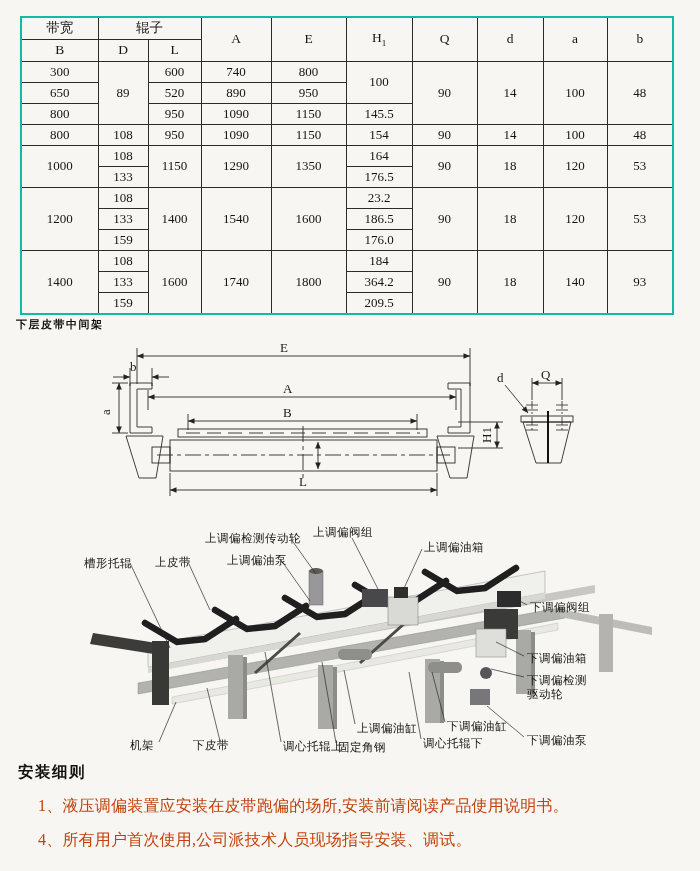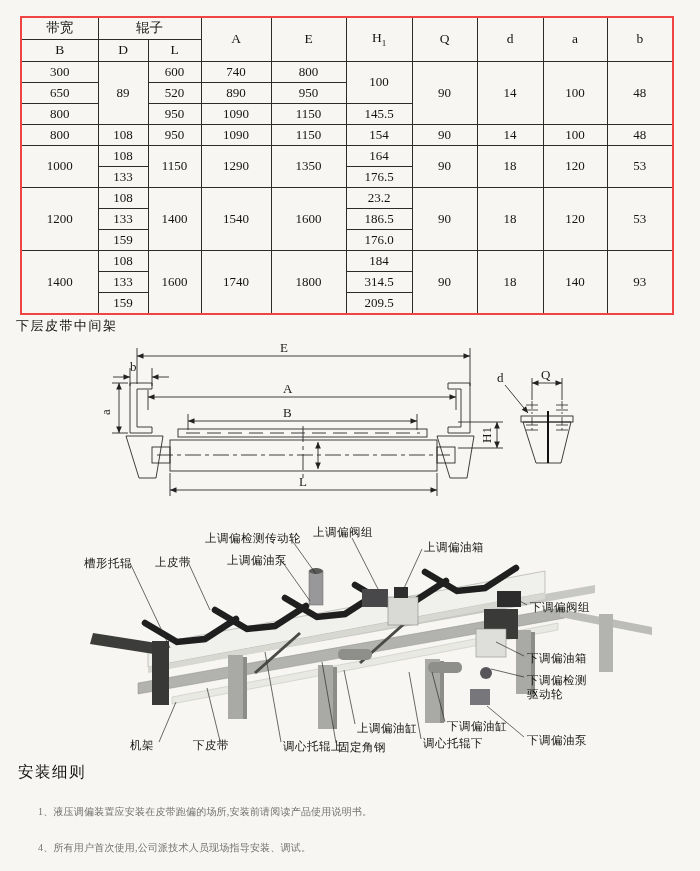--- a/index.html
+++ b/index.html
@@ -5,44 +5,44 @@
   html,body{margin:0;padding:0;}
   body{
     width:700px;height:871px;position:relative;overflow:hidden;
     background:#f7f6f2;color:#1b1b1b;
     font-family:"Liberation Serif","DejaVu Serif",serif;
   }
   
   table.spec{
     position:absolute;left:20px;top:16px;width:654px;
     border-collapse:collapse;table-layout:fixed;
-    border:2px solid #ef4444;
+    border:2px solid #14b8a6;
   }
   .spec th,.spec td{
     border:1px solid #2b2b2b;text-align:center;vertical-align:middle;
     font-weight:normal;font-size:13px;padding:0;height:20px;line-height:1.1;
     color:#141414;
   }
   .spec thead th{height:21px;font-size:13.5px;}
   .spec sub{font-size:9px;}
   
   .sec-title{
     position:absolute;left:16px;top:317px;
-    font-size:13px;font-weight:normal;letter-spacing:1.5px;color:#111;
+    font-size:11px;font-weight:bold;letter-spacing:1.5px;color:#111;
   }
   
   svg.drawing{position:absolute;left:0;top:340px;}
   svg.illu{position:absolute;left:0;top:513px;}
   svg text{font-family:"Liberation Serif","DejaVu Serif",serif;}
   .dimtext{font-size:13px;fill:#1a1a1a;}
   .caltext{font-size:11.5px;fill:#161616;letter-spacing:0.5px;}
   
   .notes{position:absolute;left:18px;top:762px;width:672px;}
-  .notes-title{font-size:15.5px;font-weight:normal;letter-spacing:1.5px;color:#111;}
-  .notes-item{font-size:10px;margin:22px 0 0 20px;letter-spacing:0.2px;color:#737373;}
+  .notes-title{font-size:15.5px;font-weight:bold;letter-spacing:1.5px;color:#111;}
+  .notes-item{font-size:16px;margin:13px 0 0 20px;letter-spacing:0.2px;color:#c2410c;}
 </style>
 </head>
 <body>
 
 <table class="spec">
   <colgroup>
     <col style="width:77px">
       <col style="width:50px">
       <col style="width:53px">
     <col style="width:70px">
@@ -152,21 +152,21 @@
       <td rowspan="3">1740</td>
       <td rowspan="3">1800</td>
       <td>184</td>
       <td rowspan="3">90</td>
       <td rowspan="3">18</td>
       <td rowspan="3">140</td>
       <td rowspan="3">93</td>
     </tr>
     <tr>
       <td>133</td>
-      <td>314.5</td>
+      <td>364.2</td>
     </tr>
     <tr>
       <td>159</td>
       <td>209.5</td>
     </tr>
   </tbody>
 </table>
 
 <div class="sec-title">下层皮带中间架</div>
 

